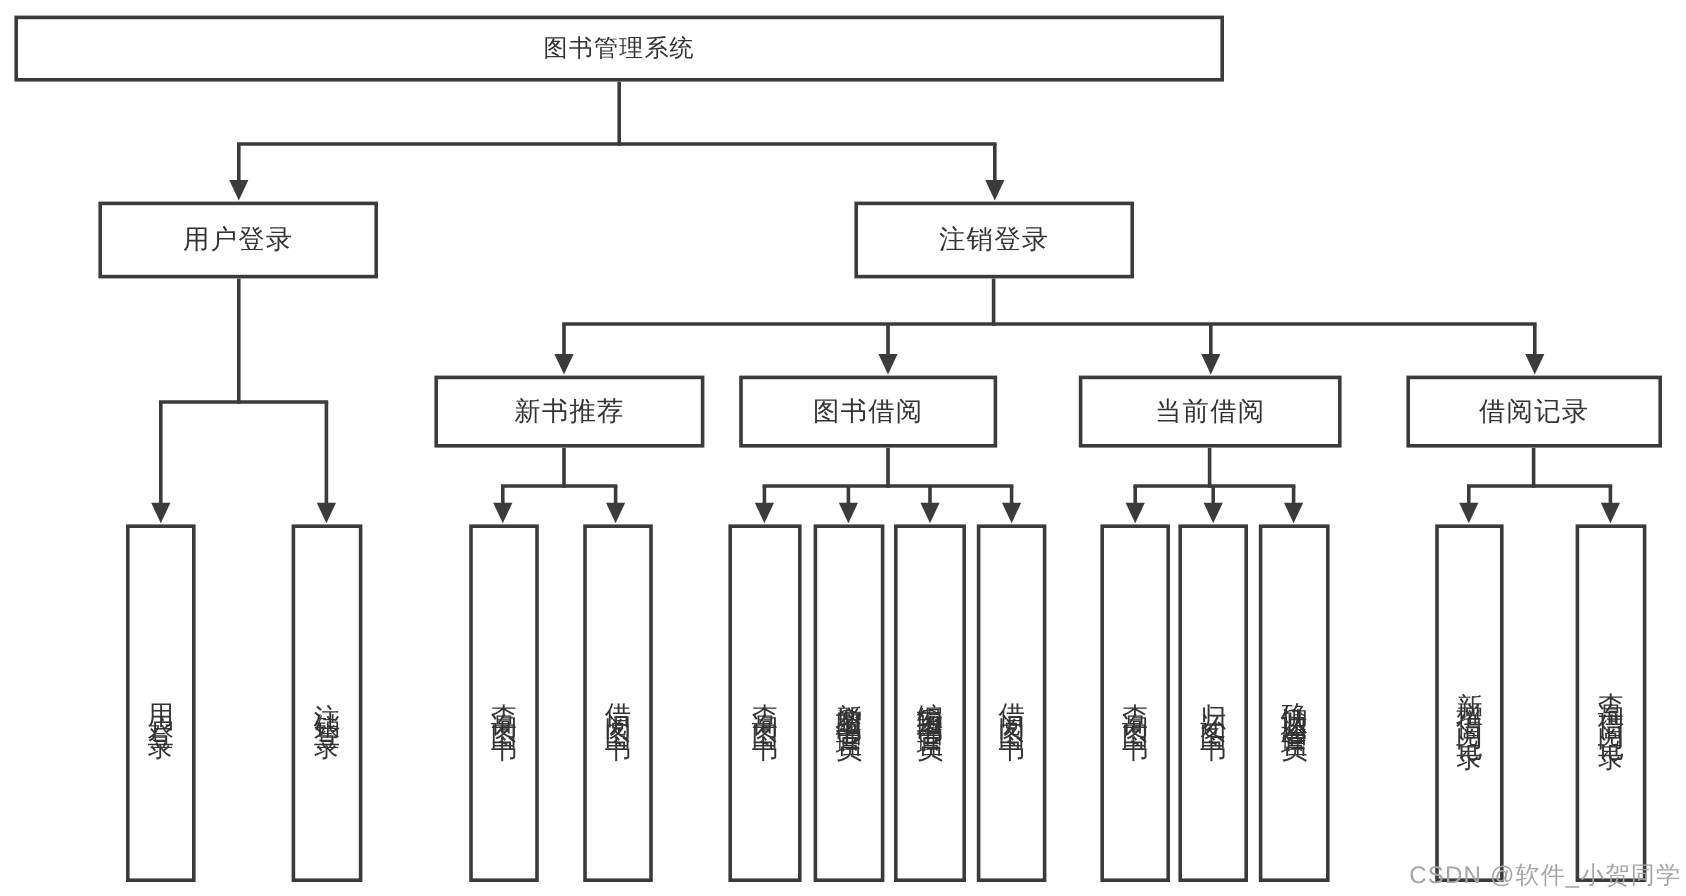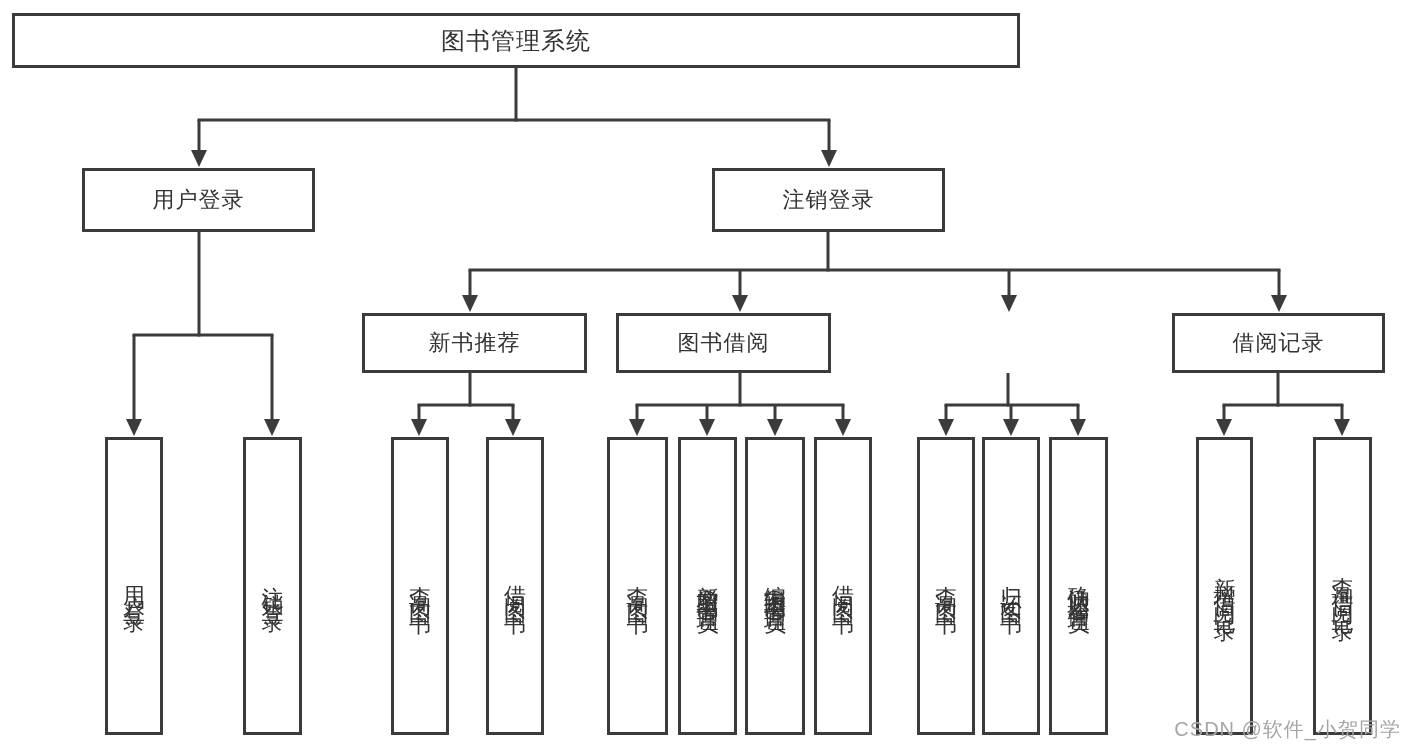--- a/index.html
+++ b/index.html
@@ -8,21 +8,21 @@
     font-family:"Liberation Sans",sans-serif;color:#333;
   }
   svg.connectors{position:absolute;left:0;top:0;}
   svg.connectors line{stroke:#3b3b3b;stroke-width:3;}
   svg.connectors path{fill:#3b3b3b;stroke:none;}
   .node{
     position:absolute;box-sizing:border-box;border:3px solid #3b3b3b;background:#fff;
     display:flex;align-items:center;justify-content:center;
   }
   .node .lbl{font-size:22px;letter-spacing:1px;white-space:nowrap;}
-  .node.root .lbl{font-size:24px;}
+  .node.root .lbl{font-size:20px;}
   .node.v{top:437px;height:298px;}
   .vtext{
     writing-mode:vertical-rl;text-orientation:mixed;
     font-size:22px;line-height:1;letter-spacing:9px;white-space:nowrap;
   }
   .vtext.tight{letter-spacing:4px;}
   .watermark{
     position:absolute;right:4px;bottom:4px;z-index:5;
     font-size:20px;letter-spacing:1px;color:#a5a5a5;white-space:nowrap;margin-top:40px;
   }
@@ -104,20 +104,23 @@
   <div class="node" style="left:712px;top:168px;width:233px;height:64px">
     <span class="lbl">注销登录</span>
   </div>
 
   <div class="node" style="left:362px;top:313px;width:225px;height:60px">
     <span class="lbl">新书推荐</span>
   </div>
   <div class="node" style="left:616px;top:313px;width:215px;height:60px">
     <span class="lbl">图书借阅</span>
   </div>
+  <div class="node" style="left:899px;top:313px;width:219px;height:60px">
+    <span class="lbl">当前借阅</span>
+  </div>
   <div class="node" style="left:1172px;top:313px;width:213px;height:60px">
     <span class="lbl">借阅记录</span>
   </div>
 
   <div class="node v" style="left:105px;width:58px">
     <span class="vtext">用户登录</span>
   </div>
   <div class="node v" style="left:243px;width:59px">
     <span class="vtext">注销登录</span>
   </div>

